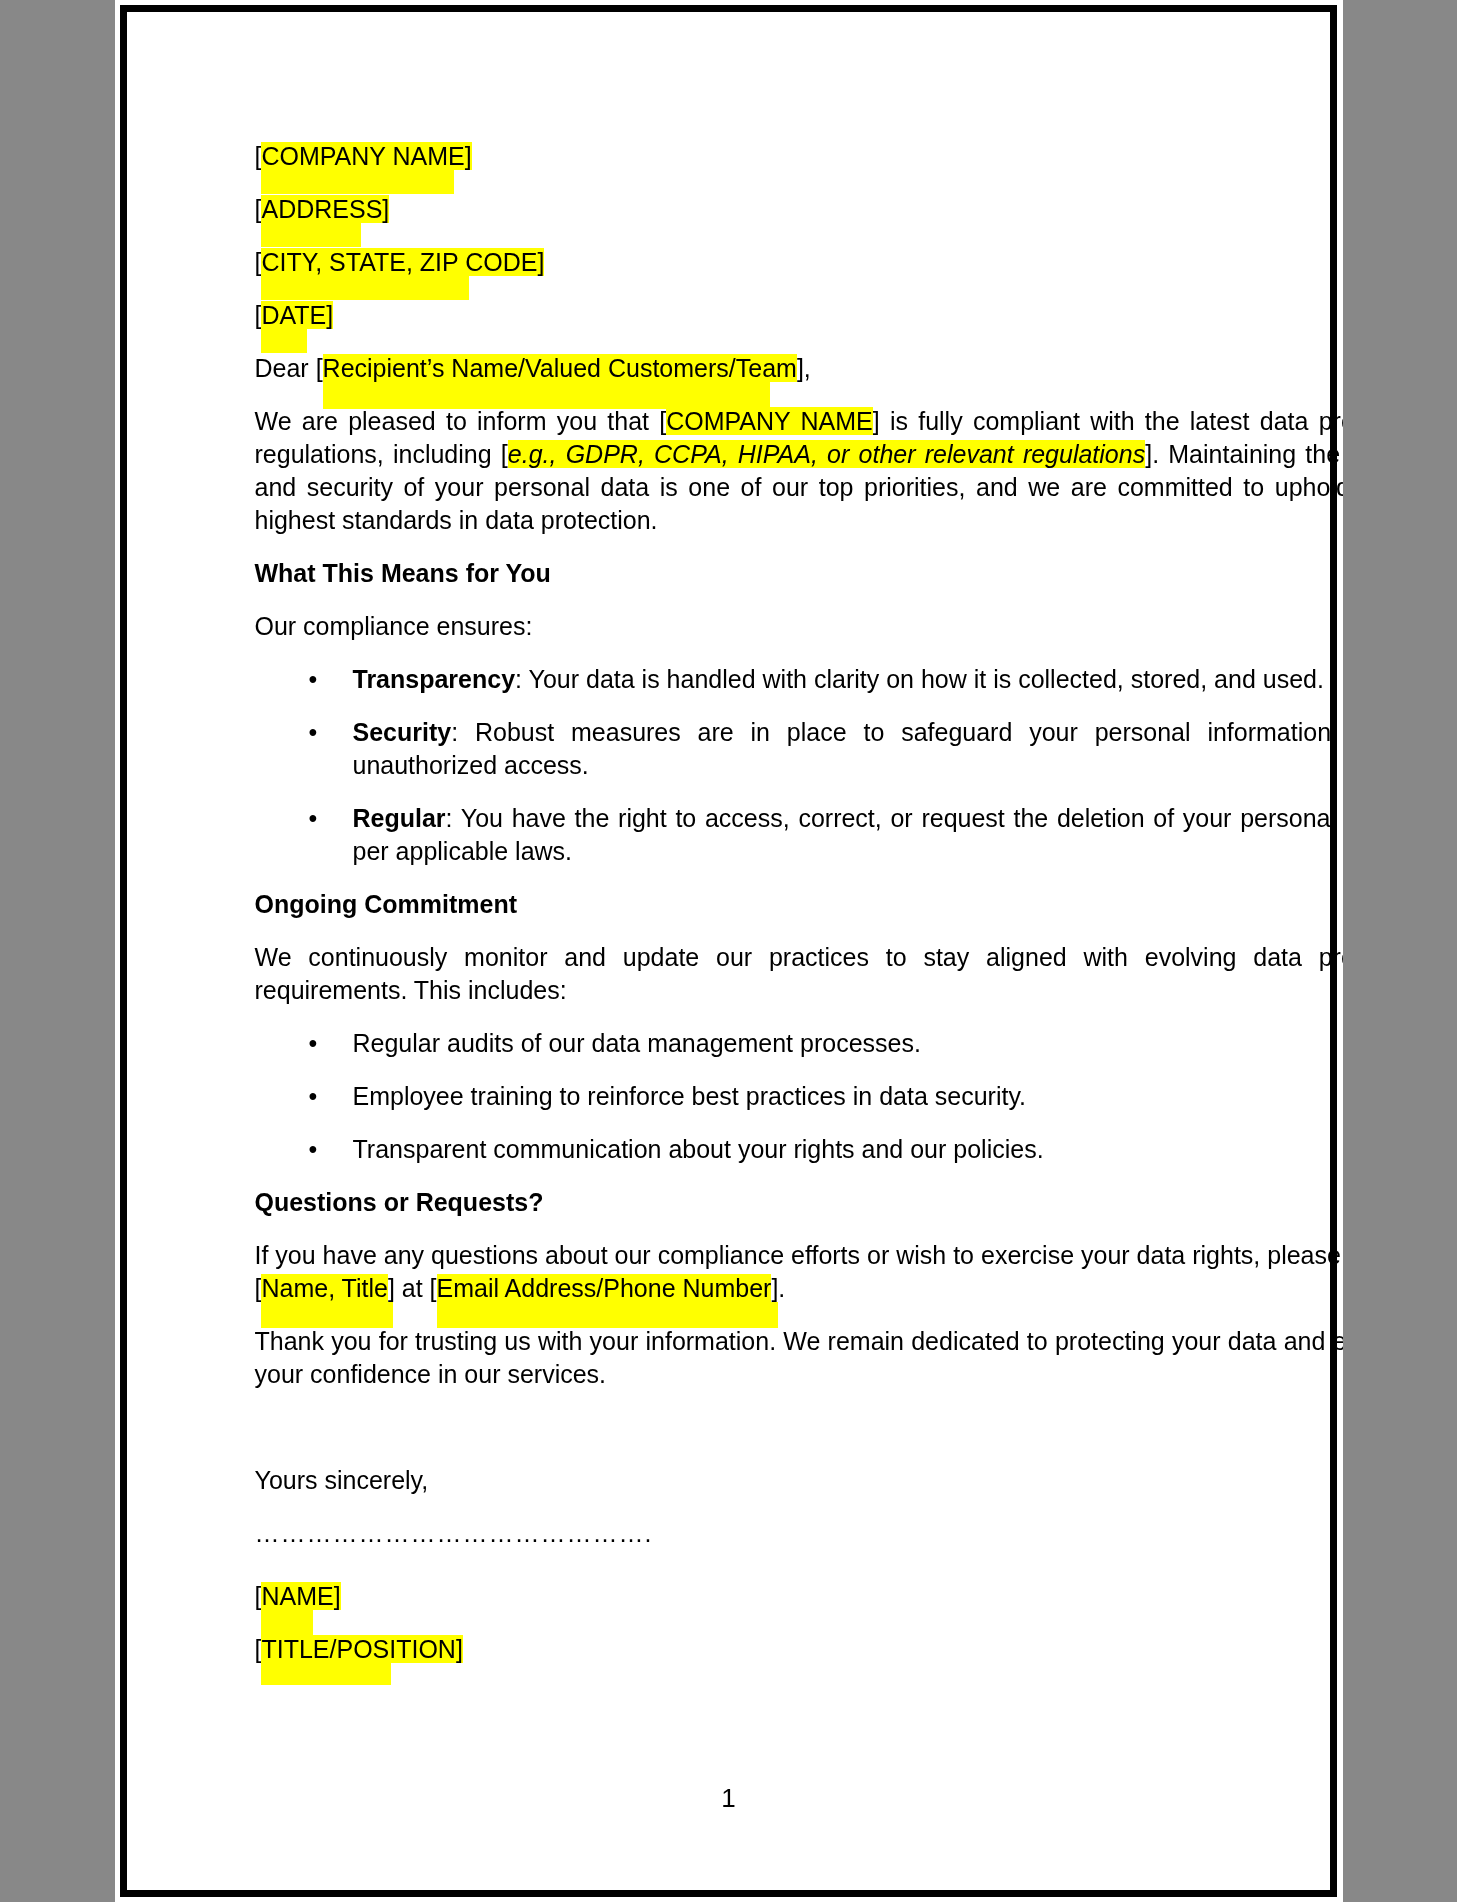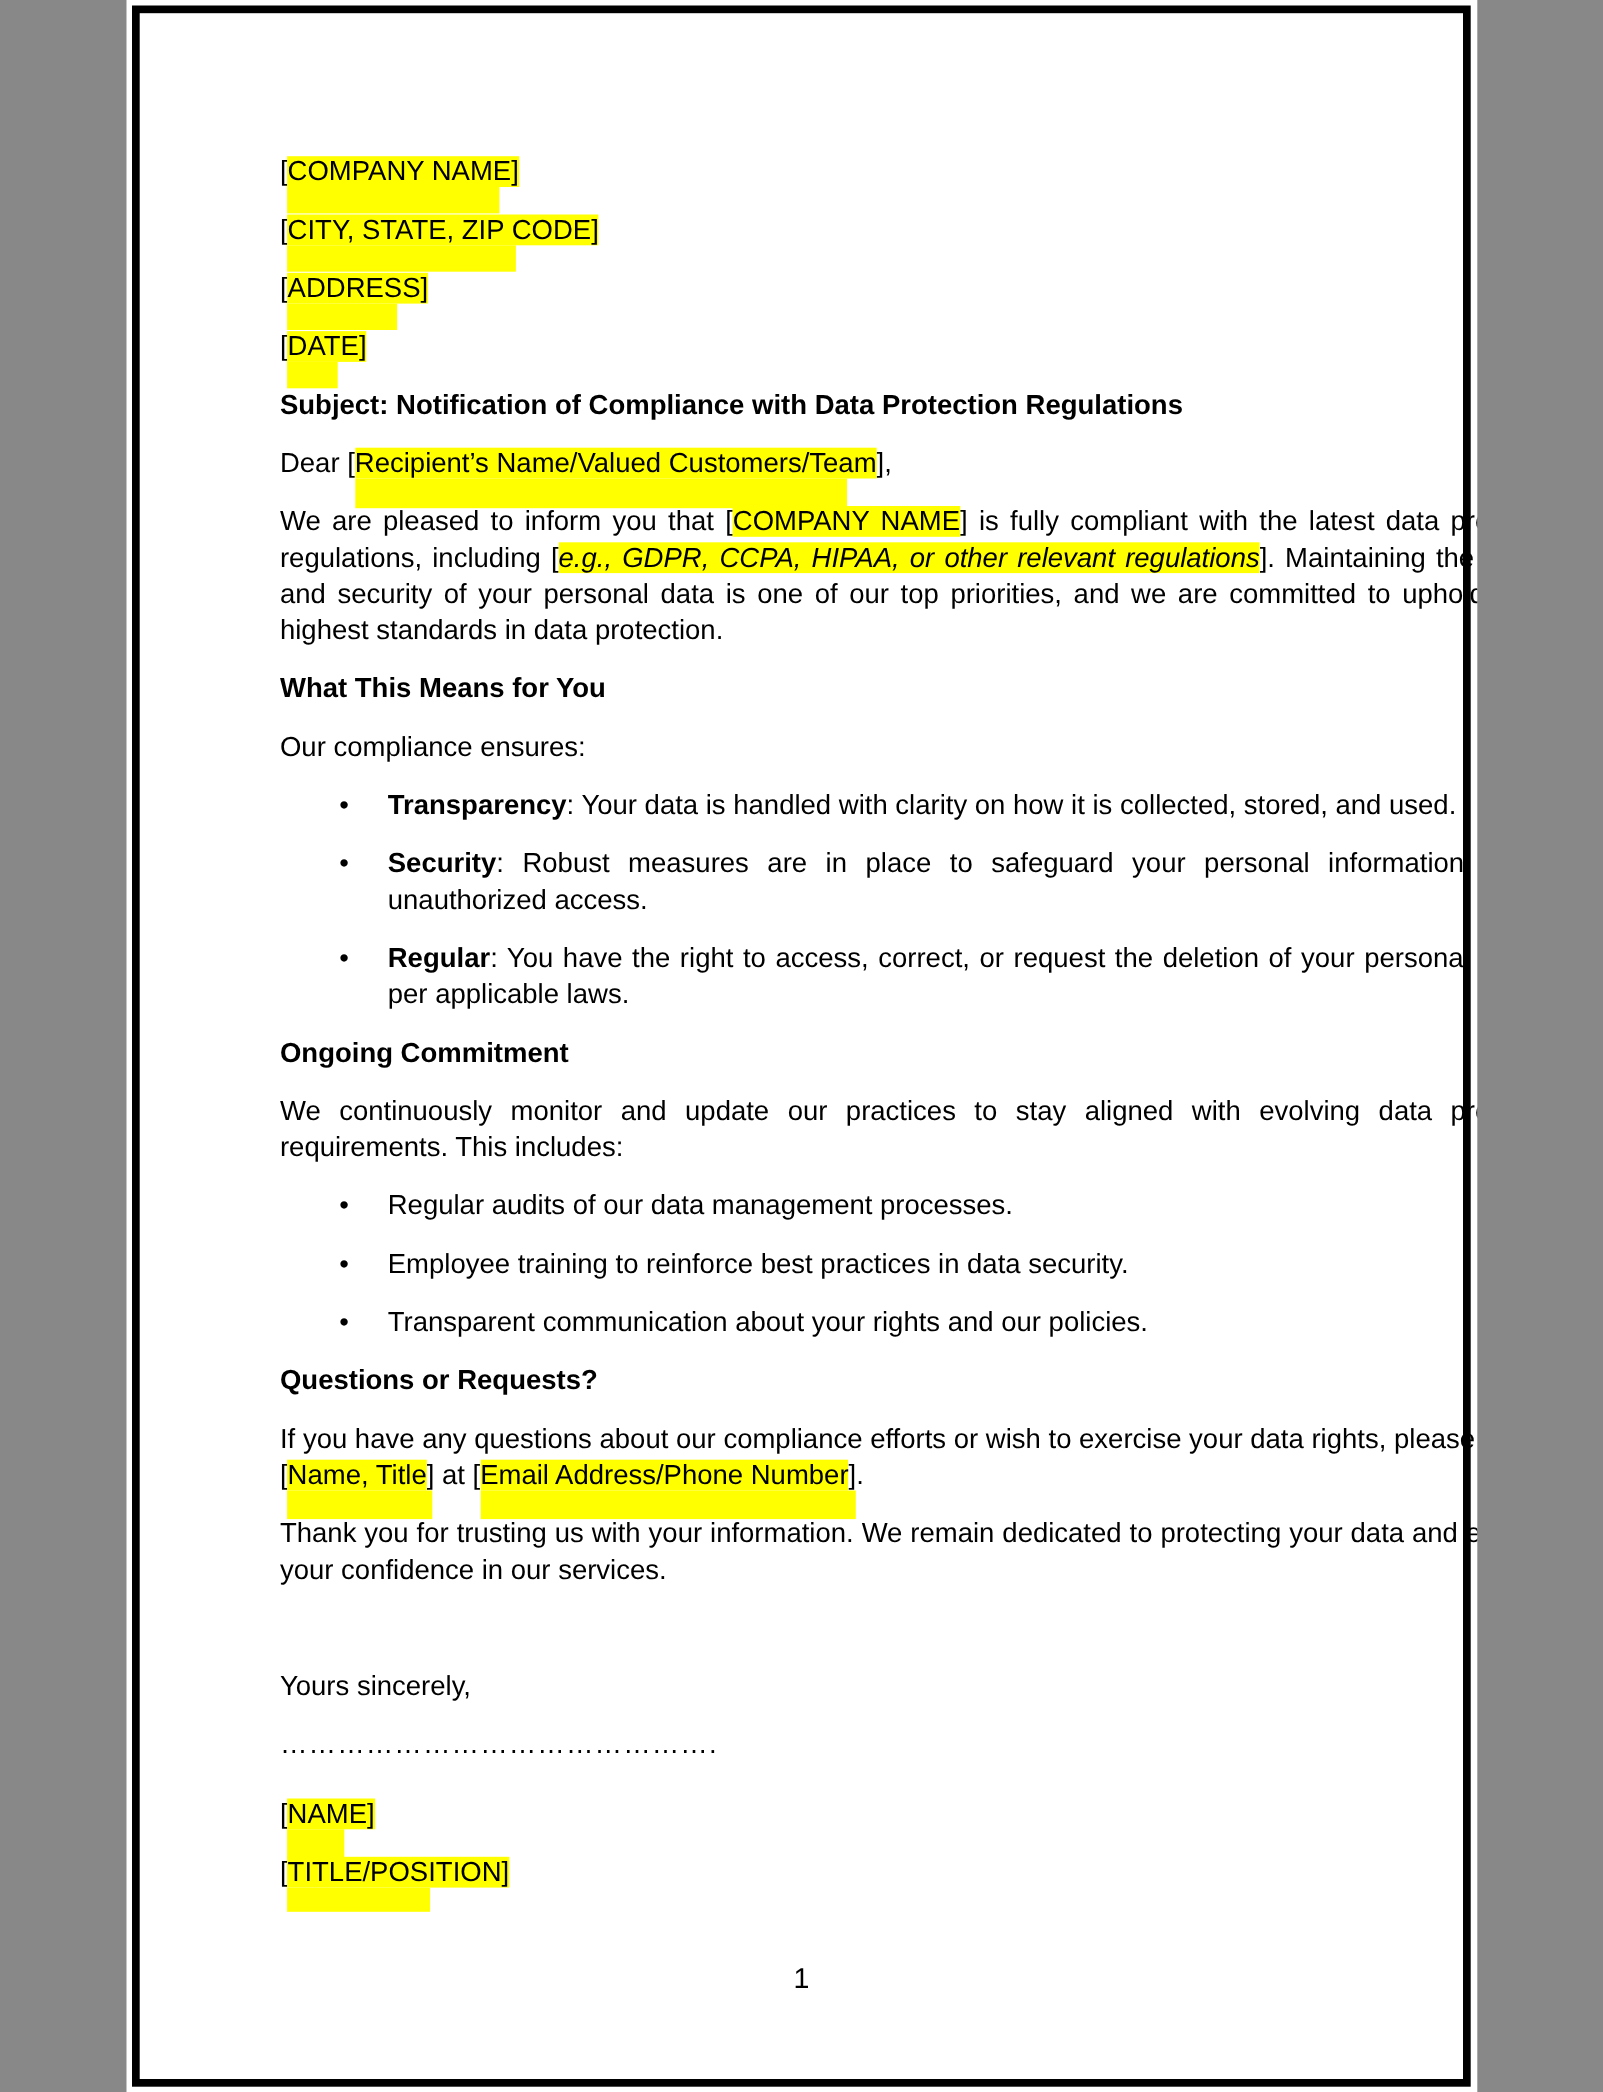--- a/index.html
+++ b/index.html
@@ -63,26 +63,25 @@
 </head>
 <body>
 
 <div class="page">
   <div class="frame"></div>
 
   <div class="content">
 
     <div>
       <p><span>[</span><span class="hl tail tail-company">COMPANY NAME]</span></p>
+      <p><span>[</span><span class="hl tail tail-address">ADDRESS]</span></p>
       <p><span>[</span><span class="hl tail tail-city">CITY, STATE, ZIP CODE]</span></p>
-      <p><span>[</span><span class="hl tail tail-address">ADDRESS]</span></p>
       <p class="gap-after-date"><span>[</span><span class="hl tail tail-date">DATE]</span></p>
     </div>
 
-    <p class="b">Subject: Notification of Compliance with Data Protection Regulations</p>
 
     <p><span>Dear [</span><span class="hl tail tail-dear">Recipient’s Name/Valued Customers/Team</span><span>],</span></p>
 
     <p class="just"><span>We are pleased to inform you that [</span><span class="hl">COMPANY NAME</span><span>] is fully compliant with the latest data protection regulations, including [</span><span class="hl i">e.g., GDPR, CCPA, HIPAA, or other relevant regulations</span><span>]. Maintaining the privacy and security of your personal data is one of our top priorities, and we are committed to upholding the highest standards in data protection.</span></p>
 
     <p class="b">What This Means for You</p>
     <p>Our compliance ensures:</p>
     <ul>
       <li class="just"><span class="bullet">•</span><span class="b">Transparency</span><span>: Your data is handled with clarity on how it is collected, stored, and used.</span></li>
       <li class="just"><span class="bullet">•</span><span class="b">Security</span><span>: Robust measures are in place to safeguard your personal information against unauthorized access.</span></li>

